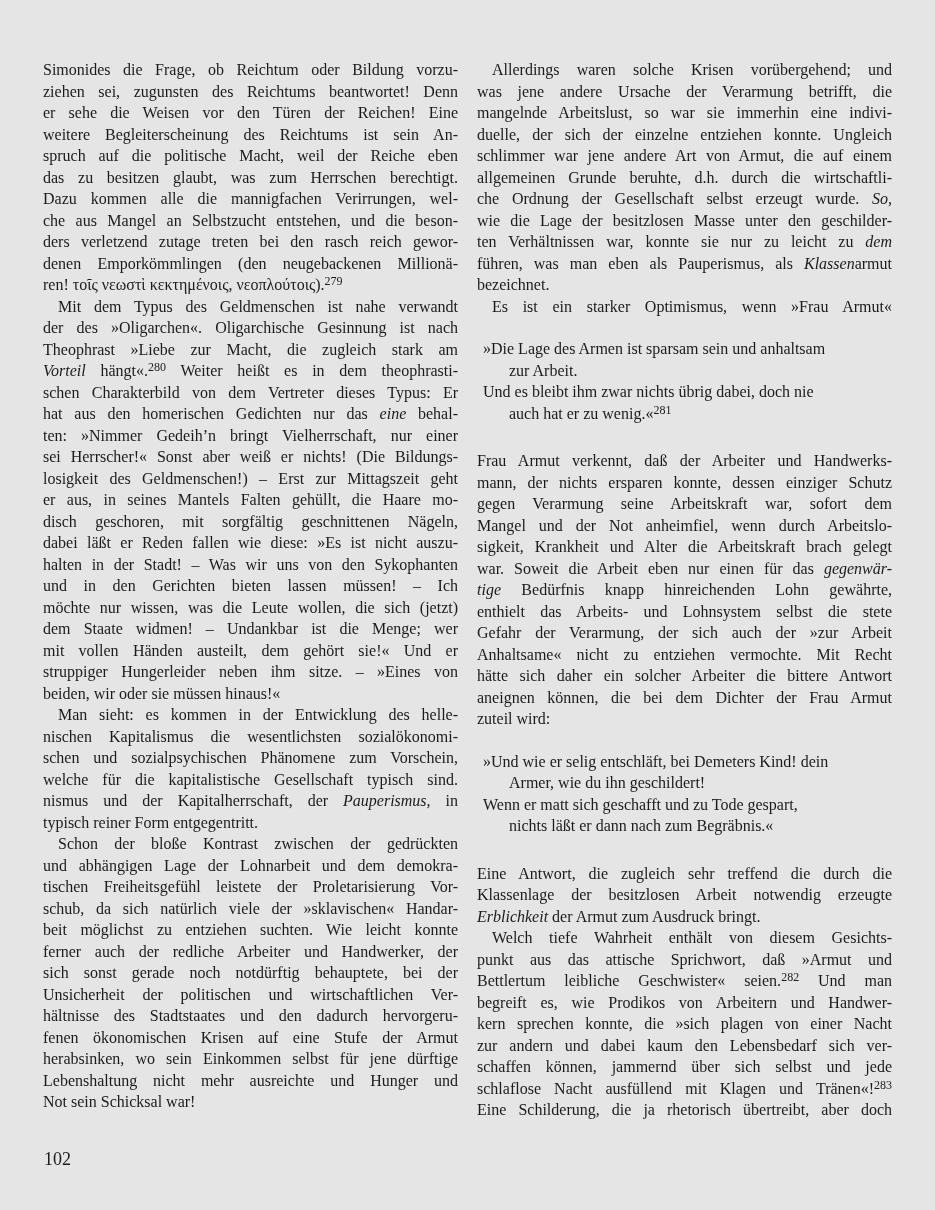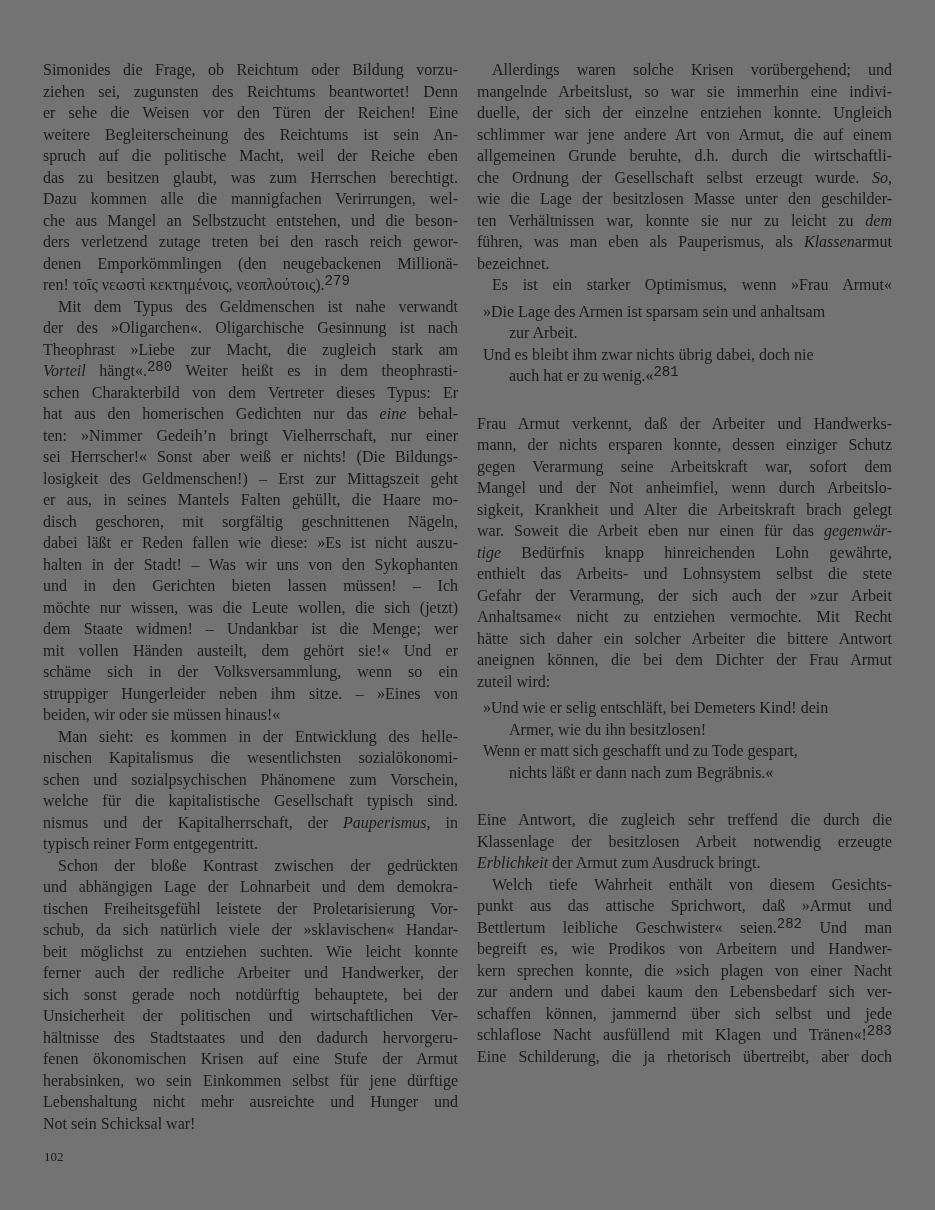--- a/index.html
+++ b/index.html
@@ -1,21 +1,21 @@
 <!DOCTYPE html>
 <html lang="de"><head>
 <meta charset="utf-8">
 <title>Buchseite 102</title>
 <style>
   html, body { margin: 0; padding: 0; background: #ffffff; }
   .page {
     position: relative;
     width: 935px;
     height: 1210px;
-    background: #737373;
+    background: #e5e5e5;
     font-family: "Liberation Serif", "DejaVu Serif", serif;
     color: #1b1b1b;
     overflow: hidden;
   }
   .cols {
     display: flex;
     gap: 19px;
     padding: 59px 0 0 43px;
   }
   .col { width: 415px; }
@@ -27,41 +27,40 @@
     text-align-last: justify;
     -moz-text-align-last: justify;
     hyphens: none;
     white-space: normal;
   }
   .blk.ind .ln:first-child { text-indent: 15px; }
   .blk:not(.open) .ln.lastln {
     text-align-last: left;
     -moz-text-align-last: left;
   }
-  .verse { margin: 5px 0 26px 0; }
+  .verse { margin: 21px 0 26px 0; }
   .vln {
     font-size: 16px;
     line-height: 21.5px;
     text-align: left;
     padding-left: 6px;
   }
   .vln.cont { padding-left: 32px; }
   i { font-style: italic; }
   sup {
-    font-size: 14px;
+    font-size: 12px;
     line-height: 0;
     vertical-align: 5px;
     letter-spacing: 0;
-    font-family: Liberation Mono, monospace;
   }
   .page-number {
     position: absolute;
     left: 44px;
     top: 1149px;
-    font-size: 13px;
+    font-size: 18px;
     color: #1b1b1b;
   }
 </style>
 </head>
 <body>
 
 <div class="page">
   <div class="cols">
     <div class="col">
         <div class="blk para">
@@ -88,21 +87,20 @@
           <div class="ln">sei Herrscher!« Sonst aber weiß er nichts! (Die Bildungs-</div>
           <div class="ln">losigkeit des Geldmenschen!) – Erst zur Mittagszeit geht</div>
           <div class="ln">er aus, in seines Mantels Falten gehüllt, die Haare mo-</div>
           <div class="ln">disch geschoren, mit sorgfältig geschnittenen Nägeln,</div>
           <div class="ln">dabei läßt er Reden fallen wie diese: »Es ist nicht auszu-</div>
           <div class="ln">halten in der Stadt! – Was wir uns von den Sykophanten</div>
           <div class="ln">und in den Gerichten bieten lassen müssen! – Ich</div>
           <div class="ln">möchte nur wissen, was die Leute wollen, die sich (jetzt)</div>
           <div class="ln">dem Staate widmen! – Undankbar ist die Menge; wer</div>
           <div class="ln">mit vollen Händen austeilt, dem gehört sie!« Und er</div>
-          <div class="ln">schäme sich in der Volksversammlung, wenn so ein</div>
           <div class="ln">struppiger Hungerleider neben ihm sitze. – »Eines von</div>
           <div class="ln lastln">beiden, wir oder sie müssen hinaus!«</div>
         </div>
         <div class="blk para ind">
           <div class="ln">Man sieht: es kommen in der Entwicklung des helle-</div>
           <div class="ln">nischen Kapitalismus die wesentlichsten sozialökonomi-</div>
           <div class="ln">schen und sozialpsychischen Phänomene zum Vorschein,</div>
           <div class="ln">welche für die kapitalistische Gesellschaft typisch sind.</div>
           <div class="ln">nismus und der Kapitalherrschaft, der <i>Pauperismus,</i> in</div>
           <div class="ln lastln">typisch reiner Form entgegentritt.</div>
@@ -119,20 +117,21 @@
           <div class="ln">hältnisse des Stadtstaates und den dadurch hervorgeru-</div>
           <div class="ln">fenen ökonomischen Krisen auf eine Stufe der Armut</div>
           <div class="ln">herabsinken, wo sein Einkommen selbst für jene dürftige</div>
           <div class="ln">Lebenshaltung nicht mehr ausreichte und Hunger und</div>
           <div class="ln lastln">Not sein Schicksal war!</div>
         </div>
       </div>
     <div class="col">
         <div class="blk para ind">
           <div class="ln">Allerdings waren solche Krisen vorübergehend; und</div>
+          <div class="ln">was jene andere Ursache der Verarmung betrifft, die</div>
           <div class="ln">mangelnde Arbeitslust, so war sie immerhin eine indivi-</div>
           <div class="ln">duelle, der sich der einzelne entziehen konnte. Ungleich</div>
           <div class="ln">schlimmer war jene andere Art von Armut, die auf einem</div>
           <div class="ln">allgemeinen Grunde beruhte, d.h. durch die wirtschaftli-</div>
           <div class="ln">che Ordnung der Gesellschaft selbst erzeugt wurde. <i>So,</i></div>
           <div class="ln">wie die Lage der besitzlosen Masse unter den geschilder-</div>
           <div class="ln">ten Verhältnissen war, konnte sie nur zu leicht zu <i>dem</i></div>
           <div class="ln">führen, was man eben als Pauperismus, als <i>Klassen</i>armut</div>
           <div class="ln lastln">bezeichnet.</div>
         </div>
@@ -155,21 +154,21 @@
           <div class="ln"><i>tige</i> Bedürfnis knapp hinreichenden Lohn gewährte,</div>
           <div class="ln">enthielt das Arbeits- und Lohnsystem selbst die stete</div>
           <div class="ln">Gefahr der Verarmung, der sich auch der »zur Arbeit</div>
           <div class="ln">Anhaltsame« nicht zu entziehen vermochte. Mit Recht</div>
           <div class="ln">hätte sich daher ein solcher Arbeiter die bittere Antwort</div>
           <div class="ln">aneignen können, die bei dem Dichter der Frau Armut</div>
           <div class="ln lastln">zuteil wird:</div>
         </div>
         <div class="blk verse">
           <div class="vln">»Und wie er selig entschläft, bei Demeters Kind! dein</div>
-          <div class="vln cont">Armer, wie du ihn besitzlosen!</div>
+          <div class="vln cont">Armer, wie du ihn geschildert!</div>
           <div class="vln">Wenn er matt sich geschafft und zu Tode gespart,</div>
           <div class="vln cont lastln">nichts läßt er dann nach zum Begräbnis.«</div>
         </div>
         <div class="blk para">
           <div class="ln">Eine Antwort, die zugleich sehr treffend die durch die</div>
           <div class="ln">Klassenlage der besitzlosen Arbeit notwendig erzeugte</div>
           <div class="ln lastln"><i>Erblichkeit</i> der Armut zum Ausdruck bringt.</div>
         </div>
         <div class="blk para ind open">
           <div class="ln">Welch tiefe Wahrheit enthält von diesem Gesichts-</div>

